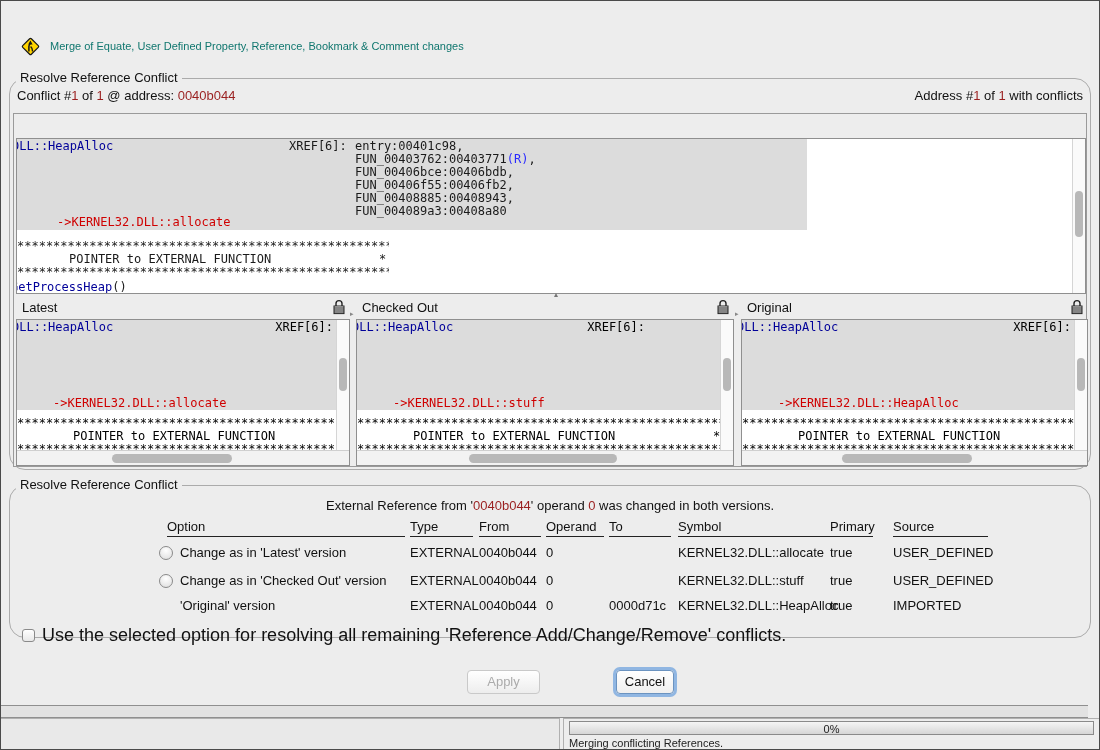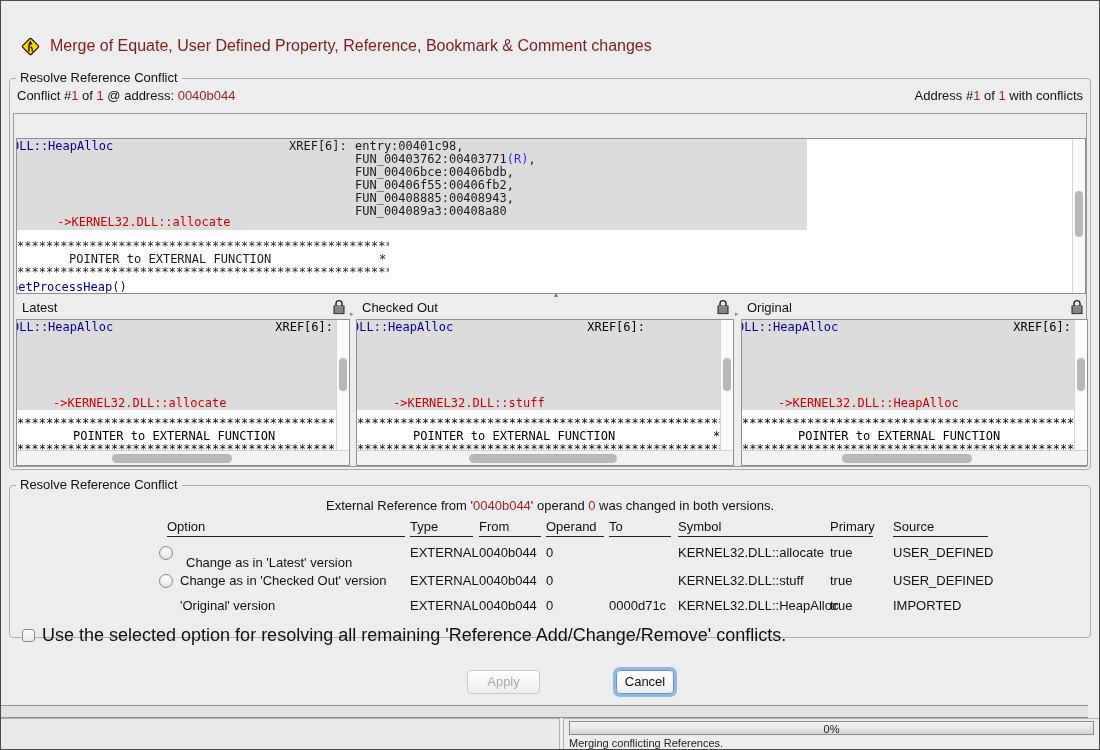--- a/index.html
+++ b/index.html
@@ -20,25 +20,25 @@
     position:absolute; left:0; right:0; top:3px; text-align:center;
     font-size:13px; color:#3c3c3c;
   }
   .tl { position:absolute; top:5px; width:12px; height:12px; border-radius:50%; }
   .tl.red   { left:8px;  background:radial-gradient(circle at 35% 30%, #ff9a8f, #ec5f51 60%); border:1px solid #ce3c33; }
   .tl.gray  { left:28px; background:radial-gradient(circle at 35% 30%, #ffffff, #d8d8d8 70%); border:1px solid #ababab; }
   .tl.green { left:48px; background:radial-gradient(circle at 35% 30%, #c4f2b0, #6fc353 65%); border:1px solid #4f9b3c; }
 
   
   .app-header { position:absolute; left:20px; top:35px; height:20px; display:flex; align-items:center; gap:10px; }
-  .app-header .msg { font-size:16px; color:#7f1d1d; }
+  .app-header .msg { font-size:11px; color:#0f766e; }
 
   
   .groupbox {
-    position:absolute; border:1px solid #ababab; border-radius:4px;
+    position:absolute; border:1px solid #ababab; border-radius:16px;
   }
   .groupbox > .legend {
     position:absolute; top:-9px; left:6px; background:#ededed;
     padding:0 4px; font-size:13px; color:#111;
   }
   #group1 { left:8px; top:77px; width:1082px; height:392px; }
   #group2 { left:8px; top:484px; width:1082px; height:153px; }
 
   .conflict-left  { position:absolute; left:7px;  top:9px; font-size:13px; color:#111; white-space:nowrap; }
   .conflict-right { position:absolute; right:7px; top:9px; font-size:13px; color:#111; white-space:nowrap; }
@@ -338,21 +338,21 @@
     <div class="thead c-option w-option">Option</div>
     <div class="thead c-type w-type">Type</div>
     <div class="thead c-from w-from">From</div>
     <div class="thead c-operand w-operand">Operand</div>
     <div class="thead c-to w-to">To</div>
     <div class="thead c-symbol w-symbol">Symbol</div>
     <div class="thead c-primary w-primary">Primary</div>
     <div class="thead c-source w-source">Source</div>
 
     <div class="radio row1"></div>
-    <div class="trow row1 radio-label c-option" style="left:176px;margin-top:10px;">Change as in 'Latest' version</div>
+    <div class="trow row1 radio-label c-option" style="left:170px;">Change as in 'Latest' version</div>
     <div class="trow row1 c-type">EXTERNAL</div>
     <div class="trow row1 c-from">0040b044</div>
     <div class="trow row1 c-operand">0</div>
     <div class="trow row1 c-to"></div>
     <div class="trow row1 c-symbol">KERNEL32.DLL::allocate</div>
     <div class="trow row1 c-primary">true</div>
     <div class="trow row1 c-source">USER_DEFINED</div>
 
     <div class="radio row2"></div>
     <div class="trow row2 radio-label c-option" style="left:170px;">Change as in 'Checked Out' version</div>

